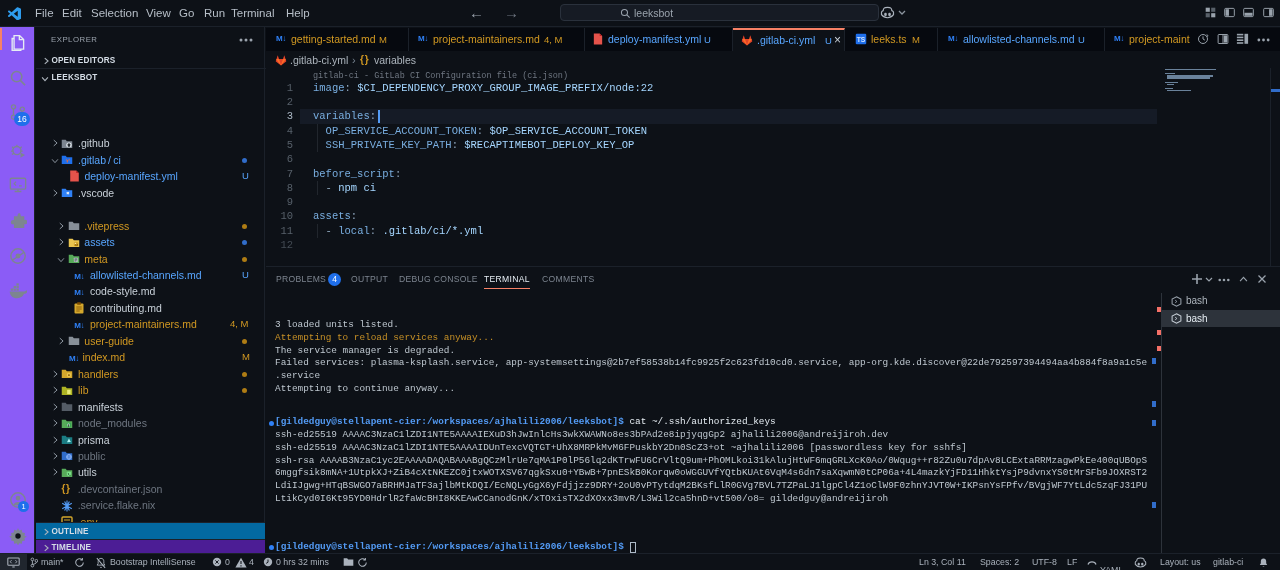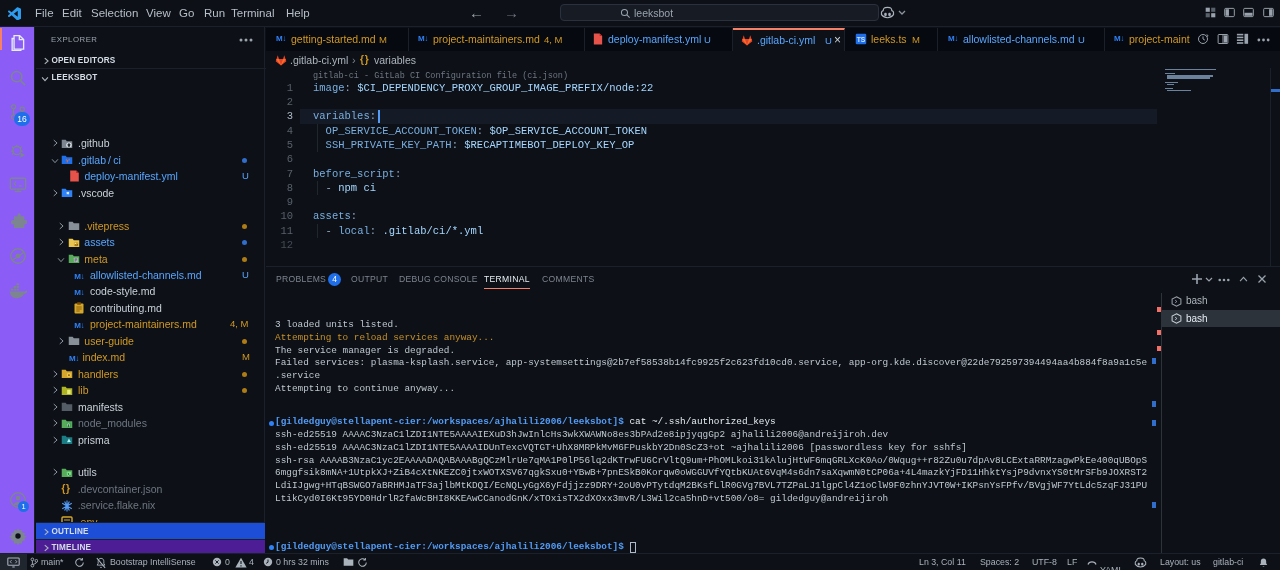--- a/index.html
+++ b/index.html
@@ -367,20 +367,31 @@
   <div class="row" style="top:405.5px">
     <svg class="chev" style="left:14px" width="10" height="10" viewBox="0 0 12 12">
         <path d="M4.5 2.5l4 3.5-4 3.5" stroke="#8b949e" stroke-width="1.2" fill="none"></path>
       </svg>
     <svg class="ficon" style="left:25.4px" viewBox="0 0 16 13">
         <path d="M1 1.5h5.2l1.6 2H15v9H1z" fill="#1b7c83"></path>
         <path d="M10.6 5.2l2.6 4.6-5.2.2z" fill="#aff5f5"></path>
       </svg>
     <span class="lbl c-fg" style="left:42px">prisma</span>
   </div>
+  <div class="row" style="top:421.9px">
+    <svg class="chev" style="left:14px" width="10" height="10" viewBox="0 0 12 12">
+        <path d="M4.5 2.5l4 3.5-4 3.5" stroke="#8b949e" stroke-width="1.2" fill="none"></path>
+      </svg>
+    <svg class="ficon" style="left:25.4px" viewBox="0 0 16 13">
+        <path d="M1 1.5h5.2l1.6 2H15v9H1z" fill="#316dca"></path>
+        <circle cx="10.6" cy="8.4" r="3.2" fill="none" stroke="#9fc4ff" stroke-width="1"></circle>
+        <path d="M7.4 8.4h6.4M10.6 5.2c-2.4 2-2.4 4.4 0 6.4 2.4-2 2.4-4.4 0-6.4z" stroke="#9fc4ff" stroke-width="0.8" fill="none"></path>
+      </svg>
+    <span class="lbl c-dim" style="left:42px">public</span>
+  </div>
   <div class="row" style="top:438.4px">
     <svg class="chev" style="left:14px" width="10" height="10" viewBox="0 0 12 12">
         <path d="M4.5 2.5l4 3.5-4 3.5" stroke="#8b949e" stroke-width="1.2" fill="none"></path>
       </svg>
     <svg class="ficon" style="left:25.4px" viewBox="0 0 16 13">
         <path d="M1 1.5h5.2l1.6 2H15v9H1z" fill="#57ab5a"></path>
         <rect x="7.8" y="5.6" width="5.4" height="5.4" rx="0.7" fill="#7ce38b"></rect>
         <path d="M9 7l1.6 1.6L9 10.2M11.2 10.4h1.6" stroke="#1a4121" stroke-width="0.9" fill="none"></path>
       </svg>
     <span class="lbl c-fg" style="left:42px">utils</span>
@@ -396,21 +407,21 @@
     <span class="lbl c-dim" style="left:41.7px">.service.flake.nix</span>
   </div>
   <div class="row" style="top:487.7px">
     <svg class="ficon" style="left:25.4px;top:2.5px;width:12px;height:11px" viewBox="0 0 12 11">
         <rect x="1" y="1" width="10" height="9" rx="1" fill="none" stroke="#d4a72c" stroke-width="1.4"></rect>
         <path d="M3 4h6M3 7h4" stroke="#d4a72c" stroke-width="1.2"></path>
       </svg>
     <span class="lbl c-mod" style="left:41.7px">.env</span>
   </div>
 
-  <div class="sechead" style="top:495.6px;background:#1d4ed8;height:17px;line-height:17px;">
+  <div class="sechead" style="top:495.6px;background:#0369a1;height:17px;line-height:17px;">
     <svg class="chev" style="left:5px;top:4px" width="10" height="10" viewBox="0 0 12 12">
         <path d="M4.5 2.5l4 3.5-4 3.5" stroke="#adb5bd" stroke-width="1.3" fill="none"></path>
       </svg>
     <span style="position:absolute;left:15.4px">OUTLINE</span>
   </div>
   <div class="sechead" style="top:512.6px;background:#4c1d95;height:33px;line-height:15px;">
     <svg class="chev" style="left:5px;top:3px" width="10" height="10" viewBox="0 0 12 12">
         <path d="M4.5 2.5l4 3.5-4 3.5" stroke="#adb5bd" stroke-width="1.3" fill="none"></path>
       </svg>
     <span style="position:absolute;left:15.4px">TIMELINE</span>

